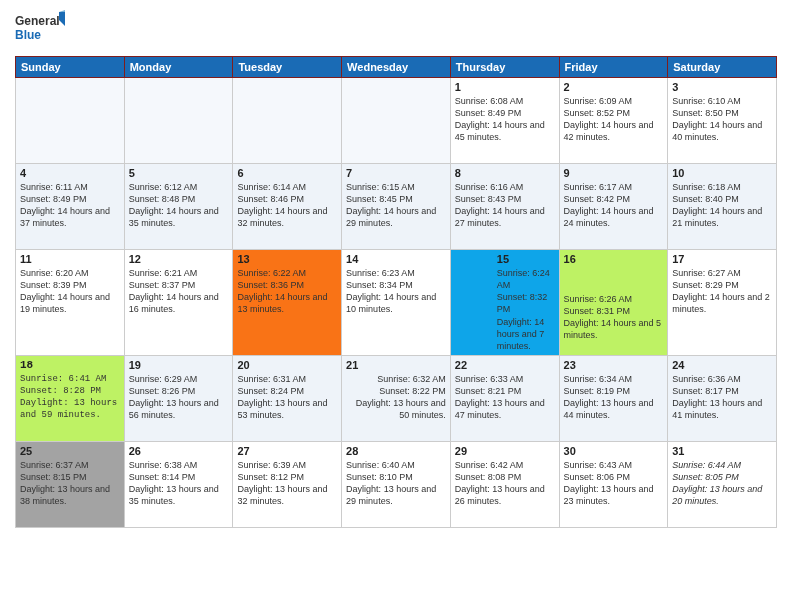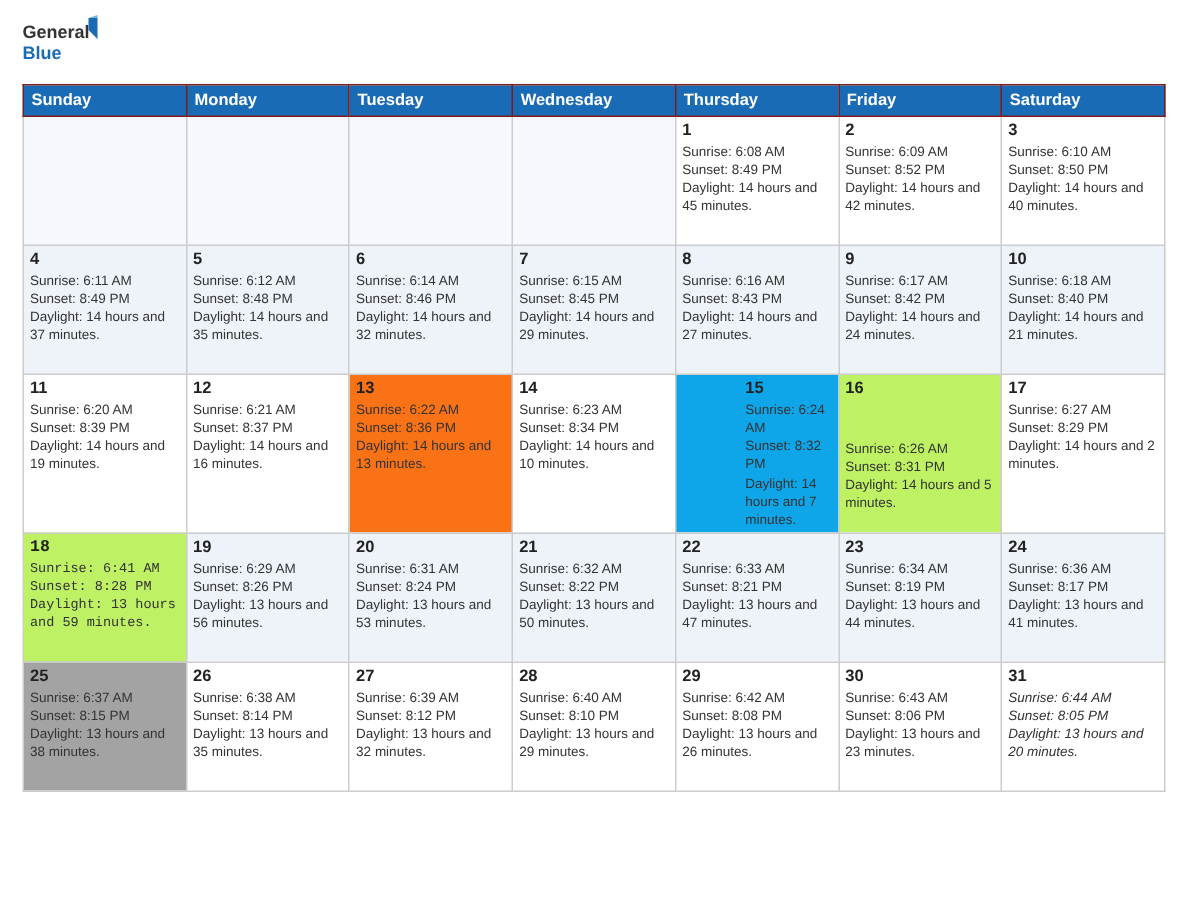--- a/index.html
+++ b/index.html
@@ -242,21 +242,21 @@
 Daylight: 13 hours and 56 minutes.</div>
           </td>
           <td style="background: rgb(238, 243, 249);">
             <span class="day-number">20</span>
             <div class="cell-content" style="white-space: pre-line;">Sunrise: 6:31 AM
 Sunset: 8:24 PM
 Daylight: 13 hours and 53 minutes.</div>
           </td>
           <td style="background: rgb(238, 243, 249);">
             <span class="day-number">21</span>
-            <div class="cell-content" style="white-space: pre-line;">Sunrise: 6:32 AM
+            <div class="cell-content" style="white-space: pre-line; text-align: right;">Sunrise: 6:32 AM
 Sunset: 8:22 PM
 Daylight: 13 hours and 50 minutes.</div>
           </td>
           <td style="background: rgb(238, 243, 249);">
             <span class="day-number">22</span>
             <div class="cell-content" style="white-space: pre-line;">Sunrise: 6:33 AM
 Sunset: 8:21 PM
 Daylight: 13 hours and 47 minutes.</div>
           </td>
           <td style="background: rgb(238, 243, 249);">

